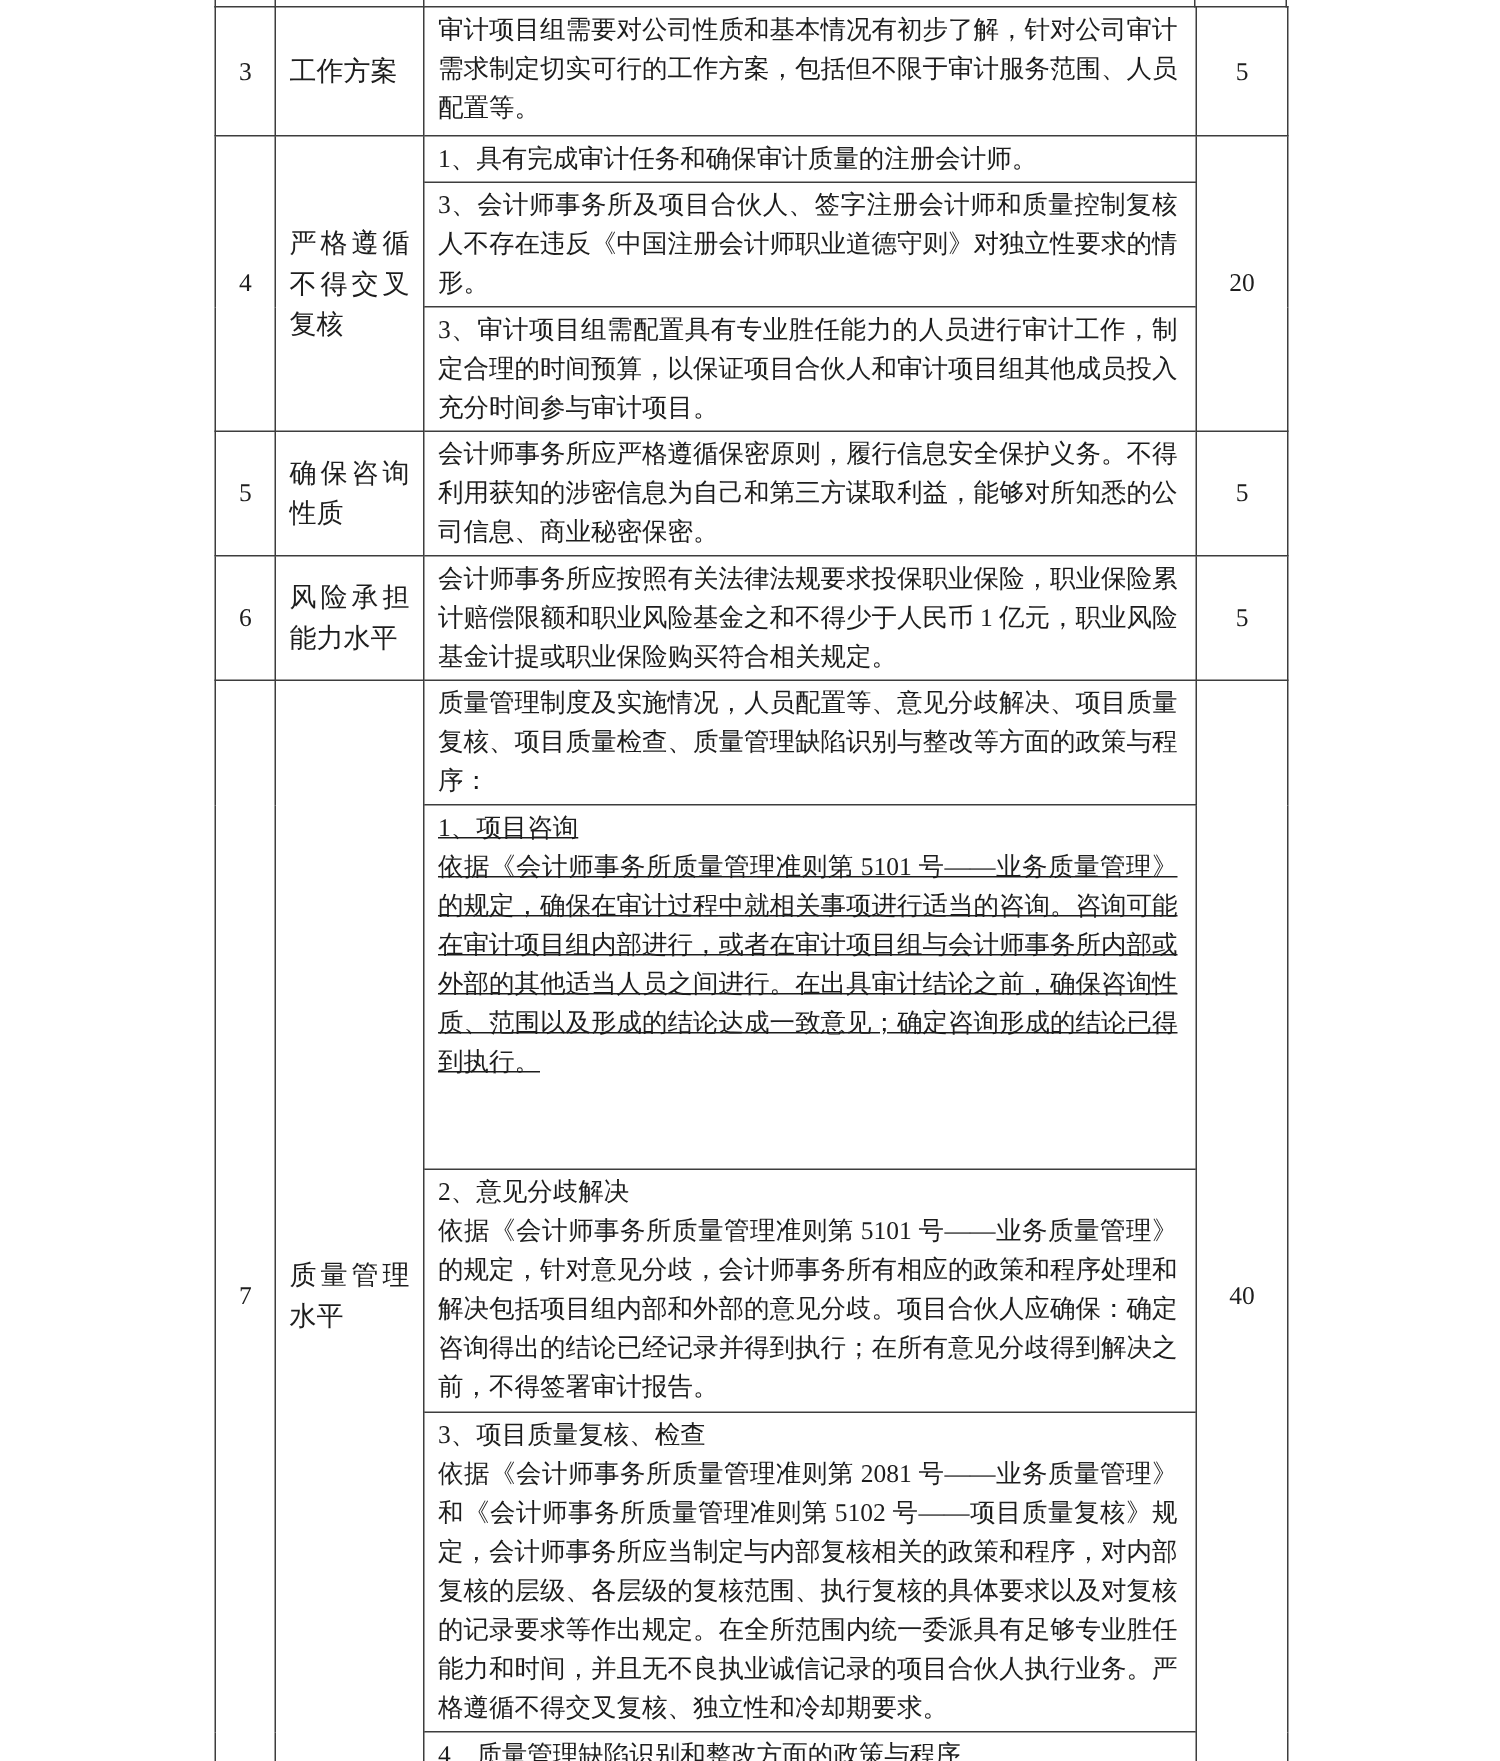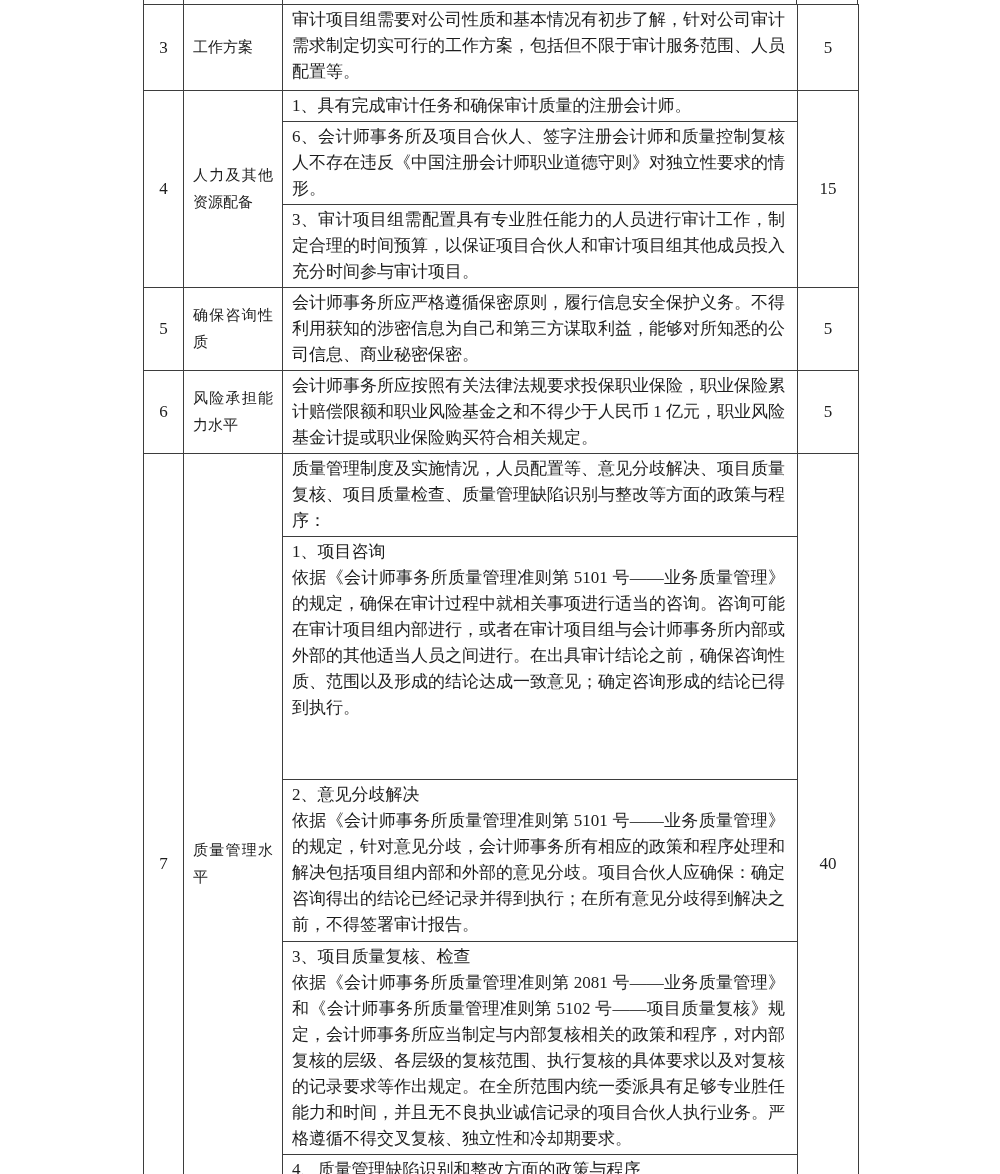--- a/index.html
+++ b/index.html
@@ -40,40 +40,40 @@
     text-align: center;
     vertical-align: middle;
     font-size: 17px;
     line-height: 22px;
     padding: 0 2px;
   }
   td.name {
     vertical-align: middle;
     text-align: justify;
     text-justify: inter-ideograph;
-    font-size: 15px;
+    font-size: 18px;
     line-height: 27px;
     padding: 2px 9px;
   }
   td.desc {
     vertical-align: top;
     text-align: justify;
     text-justify: inter-ideograph;
     white-space: pre-line;
     font-size: 17px;
     line-height: 26px;
     padding: 2px 12px 2px 9px;
   }
   .h86  { height: 86px; }
   .h26  { height: 26px; margin-left: 28px; }
   .h82  { height: 82px; }
   .h79  { height: 79px; }
   .h78  { height: 78px; }
   .h77  { height: 77px; }
-  .h189 { height: 243px; }
+  .h189 { height: 243px; text-decoration: underline; }
   .h162 { height: 162px; margin-left: 21px; }
   .h206 { height: 206px; }
   .h120 { height: 120px; }
 </style>
 </head>
 <body>
 
 <div class="page">
 
   <div class="top-stub" style="left:143px"></div>
@@ -93,26 +93,26 @@
 
       <tr>
         <td class="no h86">3</td>
         <td class="name">工作方案</td>
         <td class="desc h86">审计项目组需要对公司性质和基本情况有初步了解，针对公司审计需求制定切实可行的工作方案，包括但不限于审计服务范围、人员配置等。</td>
         <td class="score">5</td>
       </tr>
 
       <tr>
         <td class="no" rowspan="3">4</td>
-        <td class="name" rowspan="3">人力及其他资源配备</td>
+        <td class="name" rowspan="3">严格遵循不得交叉复核</td>
         <td class="desc h26">1、具有完成审计任务和确保审计质量的注册会计师。</td>
-        <td class="score" rowspan="3">15</td>
+        <td class="score" rowspan="3">20</td>
       </tr>
       <tr>
-        <td class="desc h82">6、会计师事务所及项目合伙人、签字注册会计师和质量控制复核人不存在违反《中国注册会计师职业道德守则》对独立性要求的情形。</td>
+        <td class="desc h82">3、会计师事务所及项目合伙人、签字注册会计师和质量控制复核人不存在违反《中国注册会计师职业道德守则》对独立性要求的情形。</td>
       </tr>
       <tr>
         <td class="desc h79">3、审计项目组需配置具有专业胜任能力的人员进行审计工作，制定合理的时间预算，以保证项目合伙人和审计项目组其他成员投入充分时间参与审计项目。</td>
       </tr>
 
       <tr>
         <td class="no h78">5</td>
         <td class="name">确保咨询性质</td>
         <td class="desc h78">会计师事务所应严格遵循保密原则，履行信息安全保护义务。不得利用获知的涉密信息为自己和第三方谋取利益，能够对所知悉的公司信息、商业秘密保密。</td>
         <td class="score">5</td>

